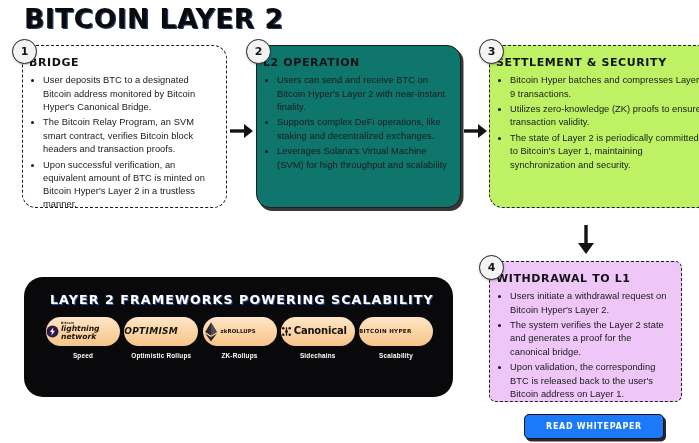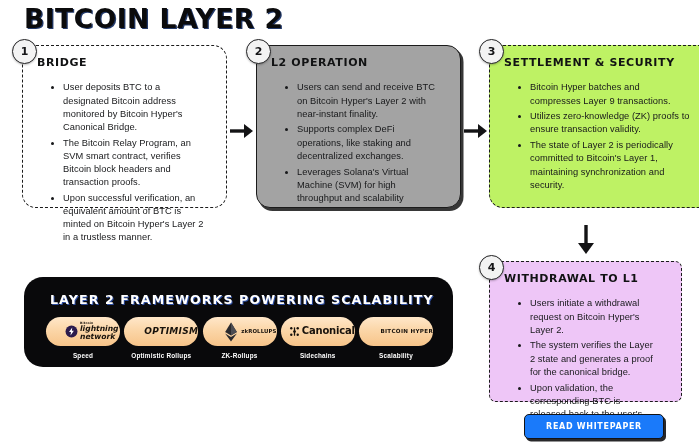--- a/index.html
+++ b/index.html
@@ -34,42 +34,42 @@
     transform: scaleX(1.02);
     transform-origin: left center;
     white-space: nowrap;
   }
 
   
   .step-card {
     position: absolute;
     box-sizing: border-box;
     border-radius: 14px;
-    padding: 10px 10px 8px 12px;
+    padding: 10px 10px 8px 4px;
   }
   .step-card.dashed {
     border: 1.6px dashed #1b1b1b;
   }
   .step-card.solid {
     border: 1.8px solid #1b1b1b;
     box-shadow: 2.5px 3px 0 rgba(20,20,20,0.85);
   }
 
   .card-title {
     font-family: "DejaVu Sans", sans-serif;
     font-size: 11px;
     font-weight: 800;
     letter-spacing: 0.6px;
     color: #111213;
     margin: 0 0 5px 2px;
     line-height: 1.22;
     text-transform: uppercase;
   }
   .card-list {
-    margin: 12px;
+    margin: 0;
     padding-left: 16px;
     list-style: disc;
   }
   .card-list li {
     font-size: 9.3px;
     line-height: 1.42;
     color: #17181a;
     margin-bottom: 2.5px;
     letter-spacing: 0.05px;
   }
@@ -98,21 +98,21 @@
     position: absolute;
     z-index: 4;
   }
 
   
   #frameworks-panel {
     position: absolute;
     left: 24px;
     top: 277px;
     width: 429px;
-    height: 90px;
+    height: 120px;
     background: #09090b;
     border-radius: 19px;
     box-sizing: border-box;
     padding: 12px 12px 8px 12px;
   }
   #frameworks-title {
     font-family: "DejaVu Sans", sans-serif;
     font-size: 12.6px;
     font-weight: 800;
     letter-spacing: 1.1px;
@@ -132,21 +132,21 @@
     flex-direction: column;
     align-items: center;
   }
   .framework-pill {
     width: 74px;
     height: 29px;
     border-radius: 15px;
     background: linear-gradient(180deg,#ffe7c9 0%,#fbd6a8 45%,#f7c489 100%);
     display: flex;
     align-items: center;
-    justify-content: flex-end;
+    justify-content: flex-start;
     overflow: hidden;
   }
   .framework-caption {
     margin-top: 6px;
     font-size: 6.4px;
     font-weight: 700;
     color: #ffffff;
     letter-spacing: 0.2px;
     text-align: center;
     white-space: nowrap;
@@ -206,21 +206,21 @@
     <span>1</span>
   </div>
 
   <div class="arrow" style="left:229px; top:119px;">
     <svg width="26" height="24" viewBox="0 0 26 24" aria-hidden="true">
       <path d="M1 12 H17" stroke="#131315" stroke-width="3.4" stroke-linecap="butt" fill="none"></path>
       <path d="M15 5 L24 12 L15 19 Z" fill="#131315"></path>
     </svg>
   </div>
 
-  <div class="step-card solid" style="left:256px; top:45px; width:205px; height:163px; background:#a3a3a3;">
+  <div class="step-card solid" style="left:256px; top:45px; width:205px; height:163px; background:#0f766e;">
     <div class="card-title">L2 OPERATION</div>
     <ul class="card-list">
       <li>Users can send and receive BTC on Bitcoin Hyper's Layer 2 with near-instant finality.</li>
       <li>Supports complex DeFi operations, like staking and decentralized exchanges.</li>
       <li>Leverages Solana's Virtual Machine (SVM) for high throughput and scalability</li>
     </ul>
   </div>
   <div class="step-badge" style="left:246px; top:39px;">
     <span>2</span>
   </div>

